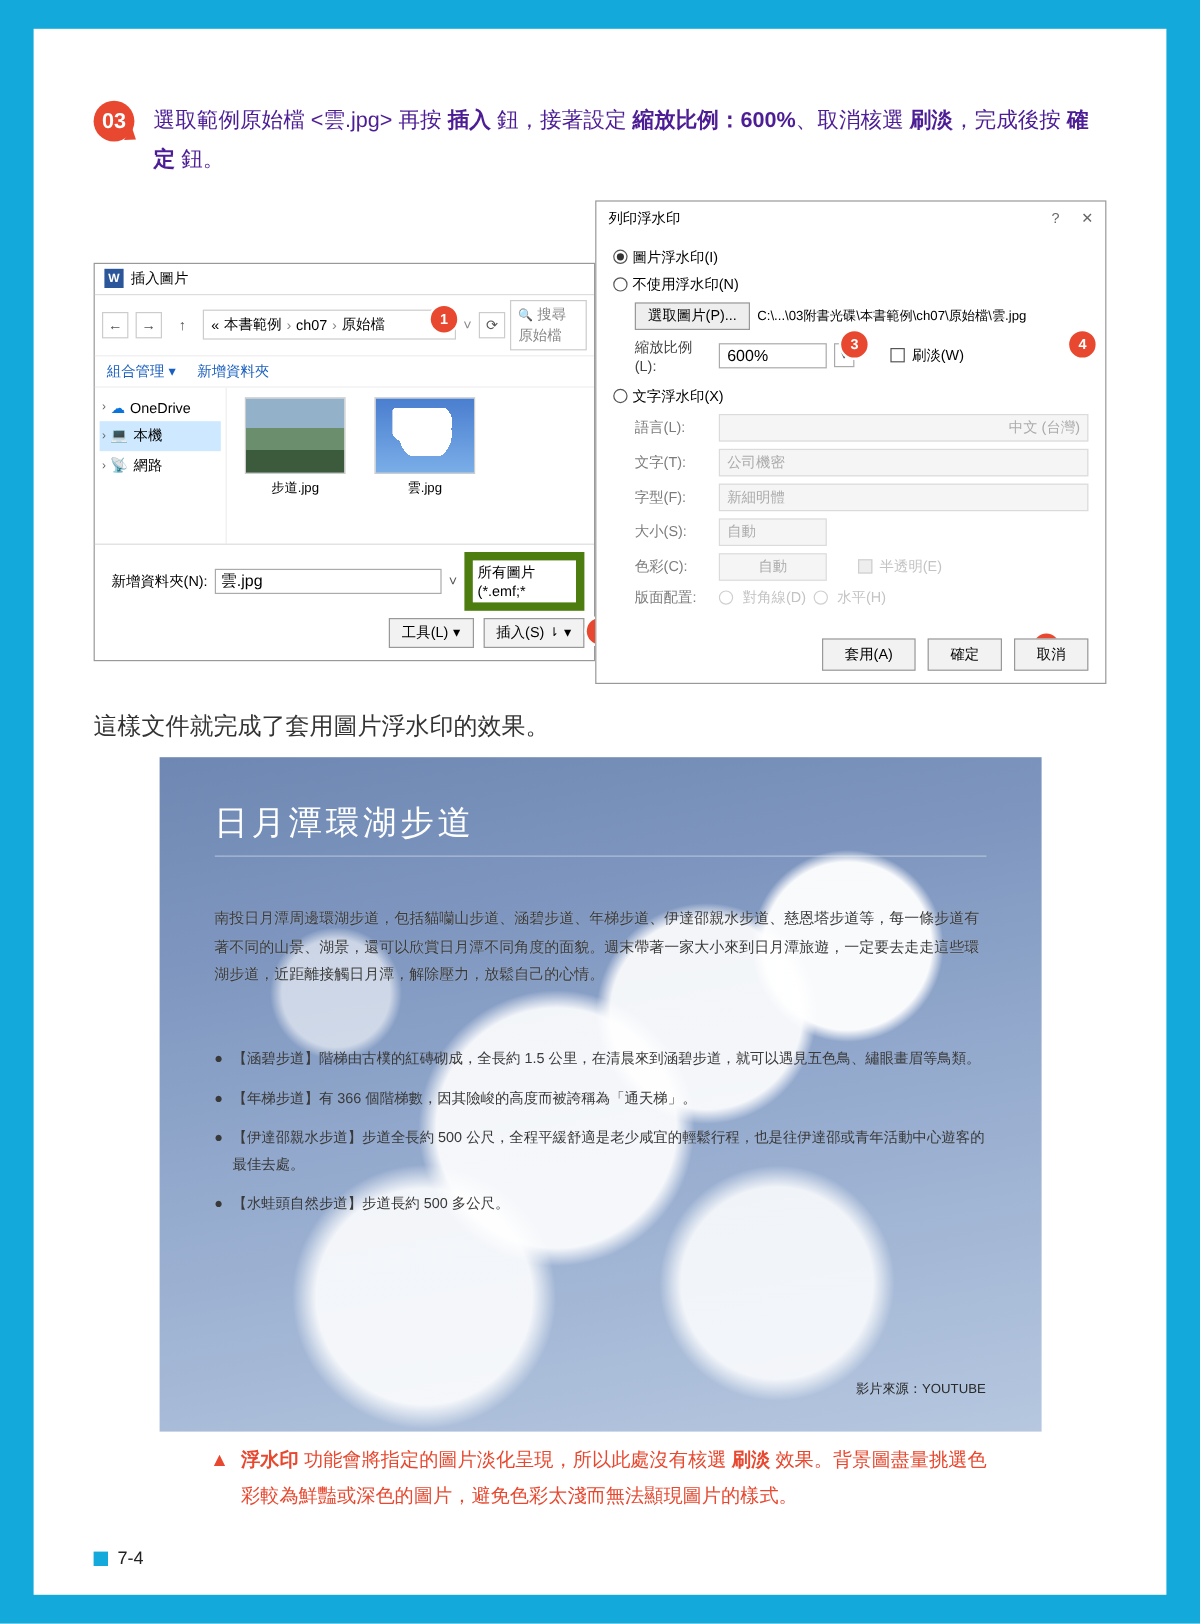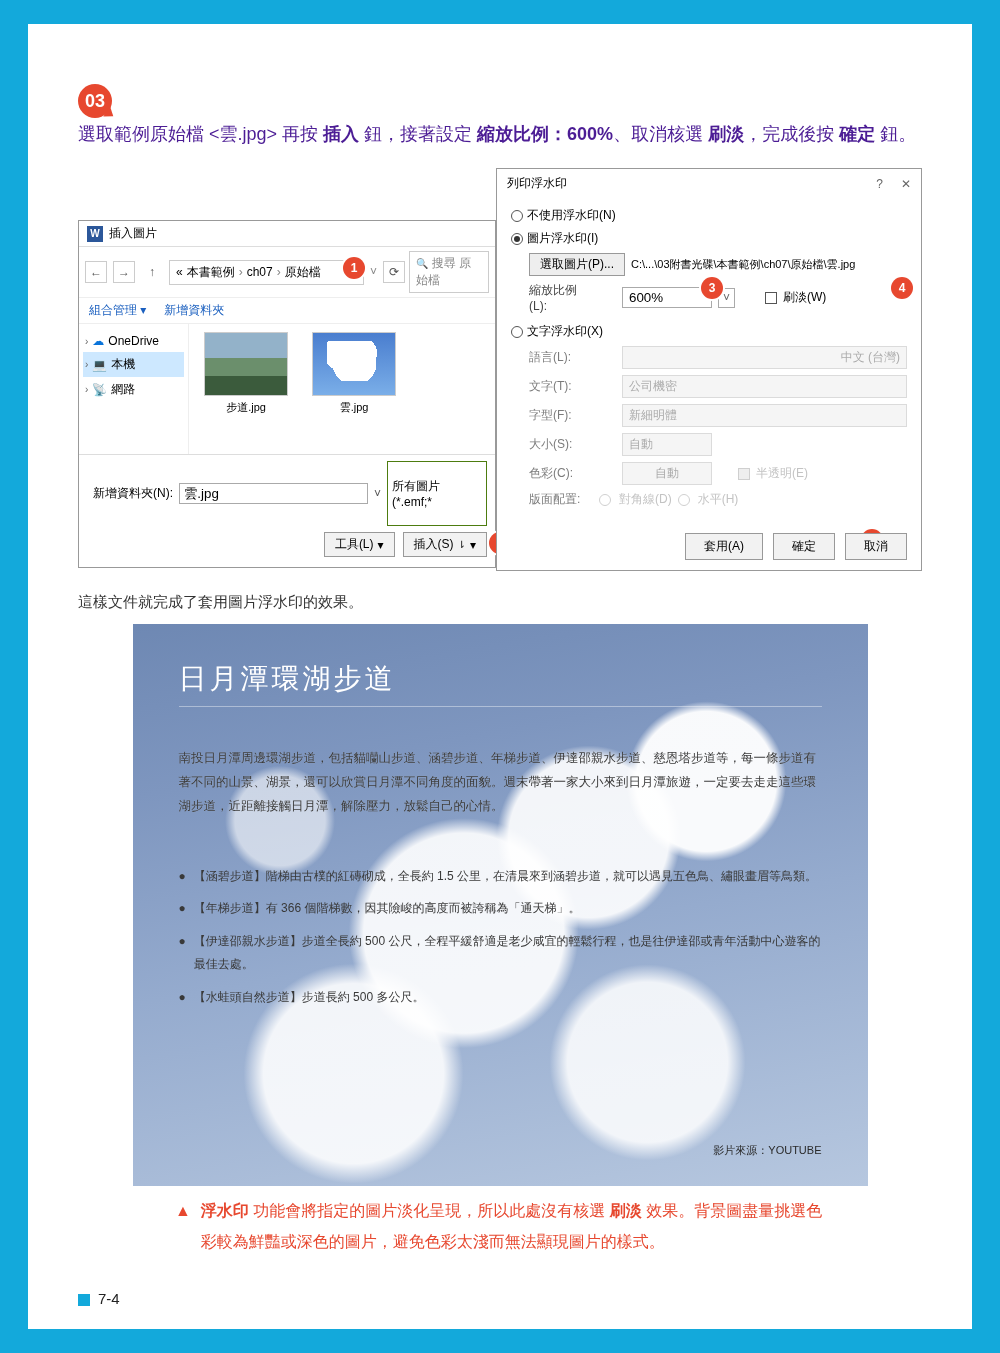--- a/index.html
+++ b/index.html
@@ -11,21 +11,21 @@
     position: relative;
   }
   .page {
     background: #fff;
     width: 944px;
     height: 1305px;
     margin: 24px auto;
     position: relative;
     padding: 60px 50px 30px 50px;
   }
-  .step { display: flex; margin-bottom: 18px; flex-direction: column; }
+  .step { display: flex; margin-bottom: 18px; }
   .step-badge {
     width: 34px; height: 34px; border-radius: 50%;
     background: #e7482f; color: #fff; font-weight: bold;
     font-size: 18px; display: flex; align-items: center; justify-content: center;
     flex-shrink: 0; margin-right: 16px;
     position: relative;
   }
   .step-badge:after{
     content:""; position:absolute; right:-2px; bottom:-2px;
     width:0; height:0; border-left:8px solid #e7482f; border-top:6px solid transparent; border-bottom:6px solid transparent;
@@ -42,67 +42,67 @@
     width: 418px; border:1px solid #999; font-size:12px; background:#fff;
     display:flex; flex-direction:column; position:relative;
   }
   .ins-title { display:flex; align-items:center; padding:4px 8px; }
   .ins-title .wicon{ width:16px; height:16px; background:#2b579a; color:#fff; font-size:10px; display:flex; align-items:center; justify-content:center; margin-right:6px; font-weight:bold;}
   .ins-nav { display:flex; align-items:center; padding:4px 6px; border-top:1px solid #ddd; gap:6px; }
   .navbtn { width:22px; height:22px; border:1px solid #ccc; display:flex; align-items:center; justify-content:center; color:#555;}
   .breadcrumb { flex:1; border:1px solid #ccc; padding:3px 6px; display:flex; align-items:center; gap:4px; position:relative;}
   .crumb-sep{ color:#888; }
   .searchwrap{ display:flex; align-items:center; gap:4px; }
-  .searchbox { border:1px solid #ccc; padding:3px 6px; width:80px; color:#888;}
+  .searchbox { border:1px solid #ccc; padding:3px 6px; width:64px; color:#888;}
   .ins-toolbar { display:flex; padding:4px 10px; gap:18px; border-top:1px solid #eee; border-bottom:1px solid #eee; color:#1a5fbf;}
   .ins-body { display:flex; min-height:130px;}
   .tree { width:110px; border-right:1px solid #eee; padding:6px 4px; }
   .tree-item{ display:flex; align-items:center; gap:4px; padding:4px 2px;}
   .tree-item.sel{ background:#cde8ff;}
   .tree-chevron{ color:#666; font-size:10px;}
   .thumbs { flex:1; padding:8px 12px; display:flex; gap:18px; }
   .thumb { display:flex; flex-direction:column; align-items:center; width:90px;}
   .timg { width:84px; height:64px; border:1px solid #ccc; }
   .timg.photo1{ background:linear-gradient(#93b2c9 0 40%, #6b8f6c 40% 70%, #3b5b3c 70% 100%);}
   .timg.photo2{ background:linear-gradient(#4a7ecf,#7aaee8); position:relative;}
   .timg.photo2:before{ content:""; position:absolute; left:14px; top:8px; width:50px; height:40px; background:radial-gradient(circle at 30% 30%,#fff 0 18px,transparent 18px), radial-gradient(circle at 55% 55%,#fff 0 22px,transparent 22px), radial-gradient(circle at 70% 30%,#fff 0 15px,transparent 15px);}
   .thumb .cap{ font-size:11px; margin-top:4px;}
   .ins-bottom { border-top:1px solid #ddd; padding:6px 8px 10px 8px; display:flex; flex-direction:column; gap:6px;}
   .fname-row{ display:flex; align-items:center; gap:6px;}
   .fname-label{ width:86px; text-align:right;}
   .fname-input{ flex:1; border:1px solid #aaa; padding:2px 4px;}
-  .ftype { border:1px solid #4d7c0f; padding:16px 4px; width:100px;}
+  .ftype { border:7px solid #4d7c0f; padding:2px 4px; width:100px;}
   .btn-row{ display:flex; gap:8px; justify-content:flex-end;}
   .tool-btn,.open-btn{ border:1px solid #999; padding:3px 10px; background:#f2f2f2; display:flex; align-items:center; gap:4px;}
 
   
   .wm-dlg{ flex:1; border:1px solid #999; font-size:12px; background:#fff; }
   .wm-title{ display:flex; align-items:center; justify-content:space-between; padding:6px 10px;}
   .wm-close{ display:flex; gap:18px; color:#666;}
   .wm-body{ padding:6px 14px 10px 14px;}
   .radio-row{ display:flex; align-items:center; gap:4px; padding:3px 0;}
   .radio{ width:12px; height:12px; border:1px solid #555; border-radius:50%; display:inline-block; position:relative;}
   .radio.checked:after{ content:""; position:absolute; left:2px; top:2px; width:6px; height:6px; background:#333; border-radius:50%;}
   .wm-sub{ padding-left:18px; margin-bottom:4px;}
   .wm-row{ display:flex; align-items:center; gap:6px; padding:3px 0;}
   .wm-label{ width:64px; color:#444;}
-  .wm-input{ border:1px solid #aaa; padding:2px 6px; background:#fff;margin-left:23px;}
+  .wm-input{ border:1px solid #aaa; padding:2px 6px; background:#fff;}
   .wm-input.dis{ background:#f2f2f2; color:#888; border-color:#ccc;}
   .sel-btn{ border:1px solid #999; background:#eee; padding:2px 10px;}
   .chk{ width:12px; height:12px; border:1px solid #555; display:inline-block;}
   .wm-line{ display:flex; gap:8px; align-items:center;}
   .wm-disabled-block{ opacity:0.7;}
   .wm-btnrow{ display:flex; justify-content:flex-end; gap:10px; padding:8px 14px 10px 0;}
   .wm-btn{ border:1px solid #999; background:#f2f2f2; padding:4px 18px;}
 
   
   .marker{ position:absolute; width:22px; height:22px; border-radius:50%; background:#e7482f; color:#fff; font-weight:bold; display:flex; align-items:center; justify-content:center; font-size:12px; box-shadow:0 0 0 2px #fff;}
 
   
-  .result-line{ font-size:15px; color:#333; margin:8px 0 12px 0;}
+  .result-line{ font-size:20px; color:#333; margin:8px 0 12px 0;}
 
   
   .sample-doc{
     width:735px; height:562px; margin:0 auto; position:relative;
     background:linear-gradient(170deg,#6e88b3 0%, #7e96bf 25%, #95abce 55%, #b6c7df 100%);
     padding:36px 46px 18px 46px; color:#eef1f6;
   }
   .sample-doc:before{
     content:""; position:absolute; inset:0;
     background:
@@ -233,26 +233,26 @@
     <div class="wm-dlg" style="position:relative;">
       <div class="wm-title">
         <span>列印浮水印</span>
         <span class="wm-close">
           <span>?</span>
           <span>✕</span>
         </span>
       </div>
       <div class="wm-body">
         <div class="radio-row">
+            <span class="radio checked"></span>
+            <span>圖片浮水印(I)</span>
+          </div>
+        <div class="radio-row">
             <span class="radio"></span>
             <span>不使用浮水印(N)</span>
-          </div>
-        <div class="radio-row">
-            <span class="radio checked"></span>
-            <span>圖片浮水印(I)</span>
           </div>
         <div class="wm-sub">
           <div class="wm-row">
             <span class="sel-btn">選取圖片(P)...</span>
             <span style="font-size:11px;">C:\...\03附書光碟\本書範例\ch07\原始檔\雲.jpg</span>
           </div>
           <div class="wm-row" style="position:relative;">
             <span class="wm-label">縮放比例(L):</span>
             <input class="wm-input" style="width: 90px;" value="600%">
             <div class="marker" style="left:172px; top:-2px;">3</div>

